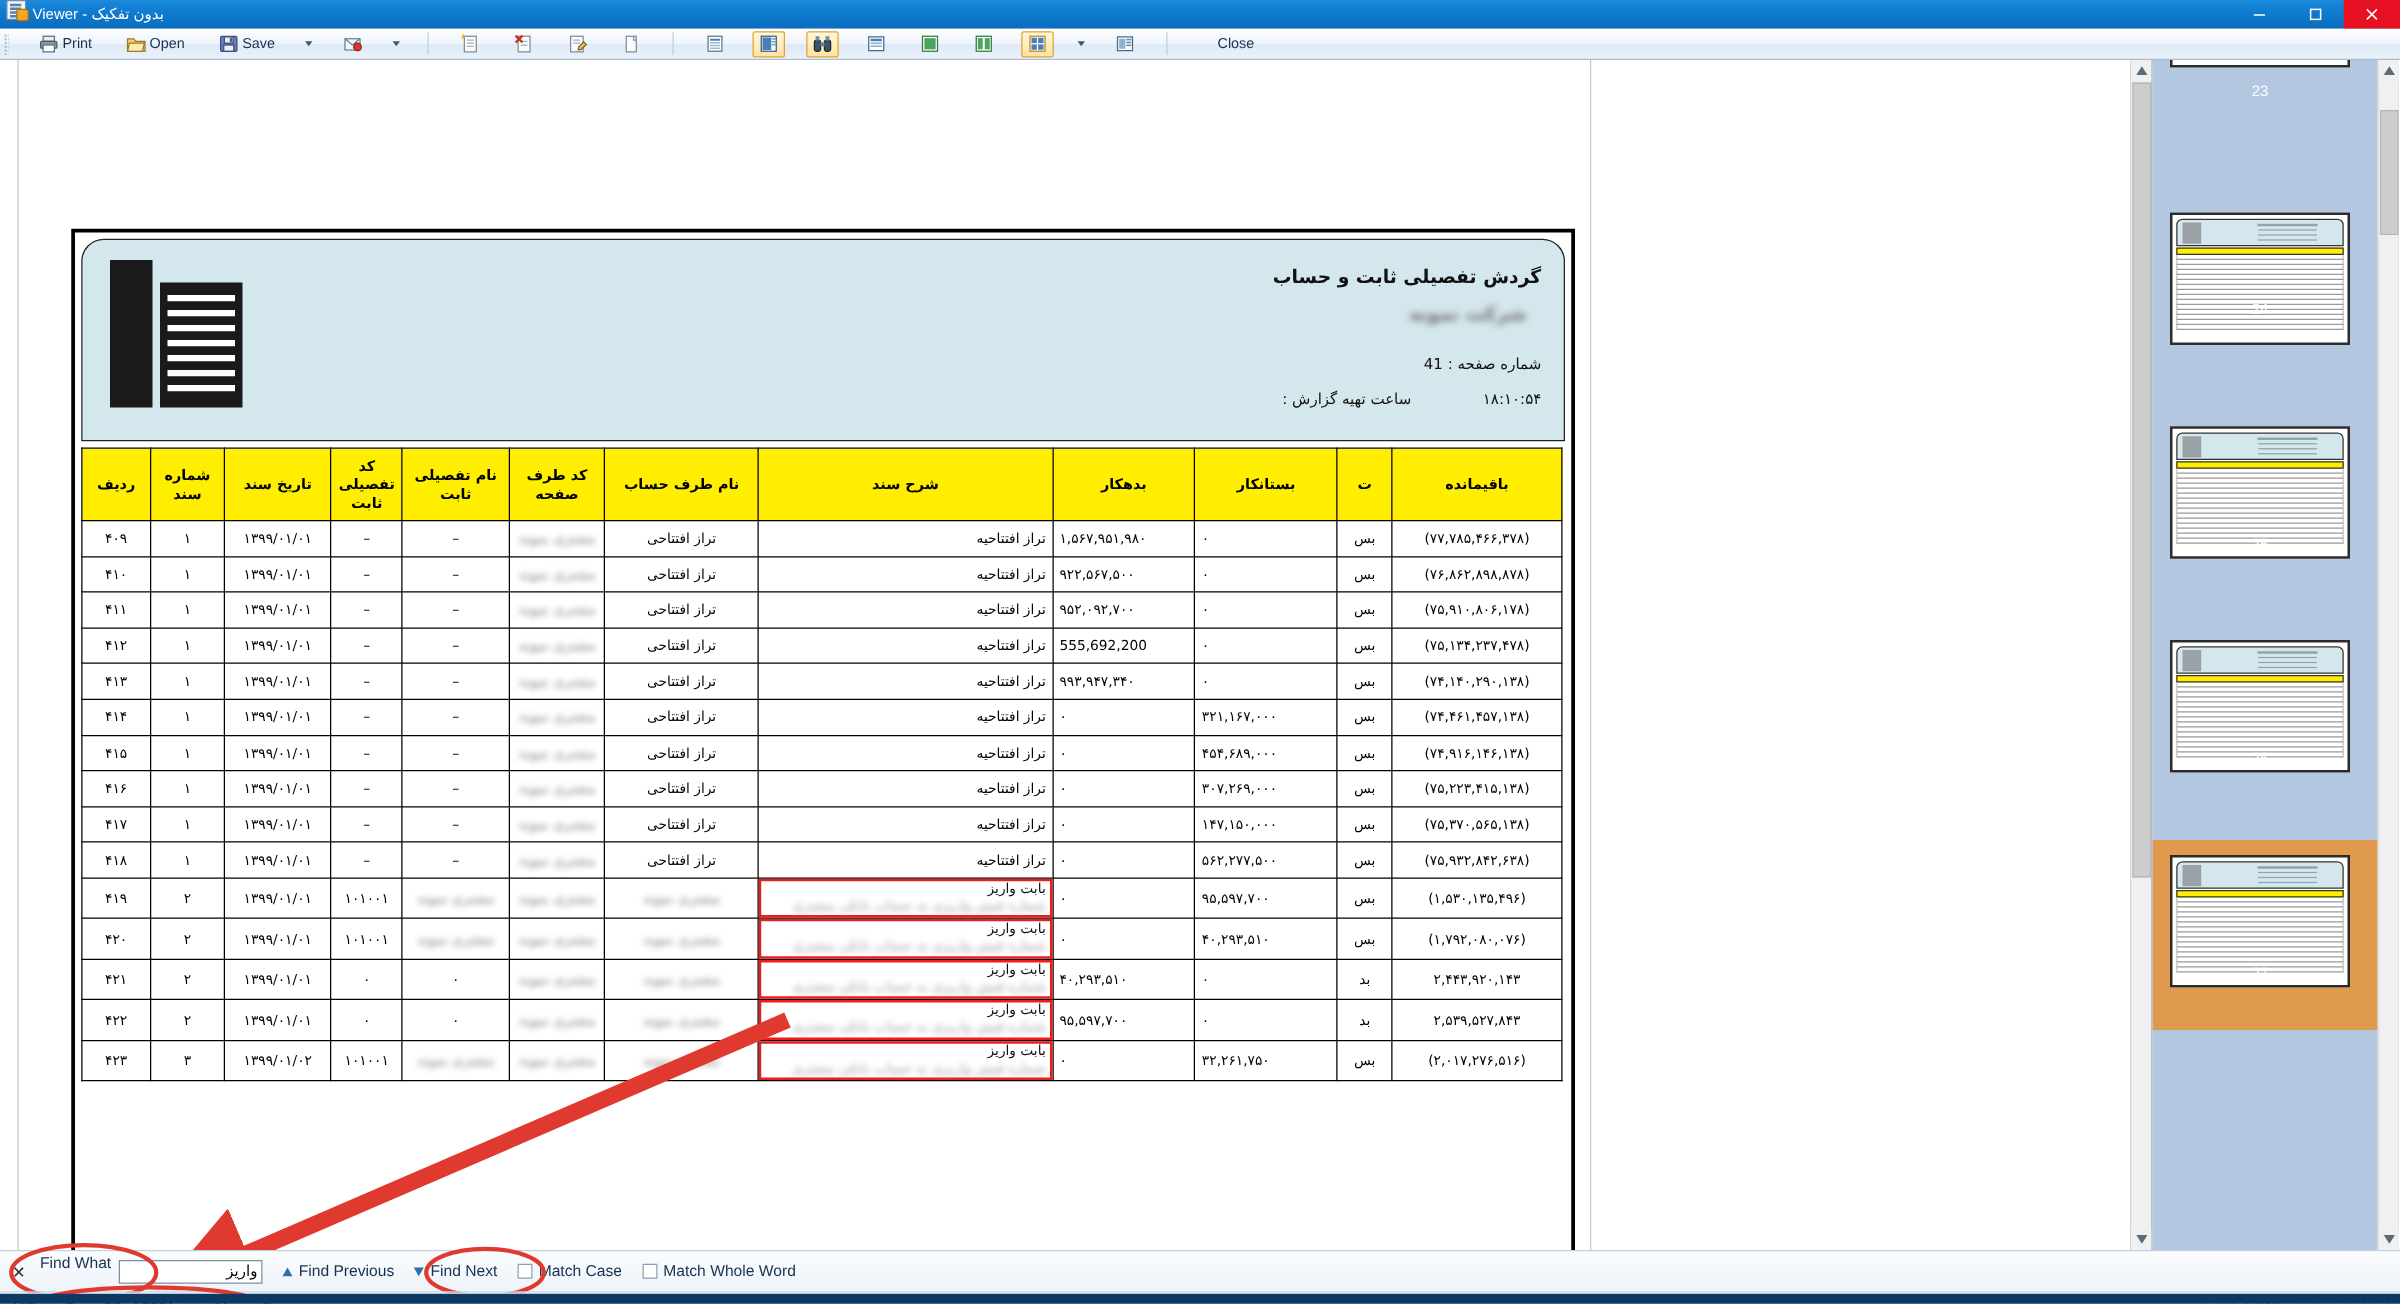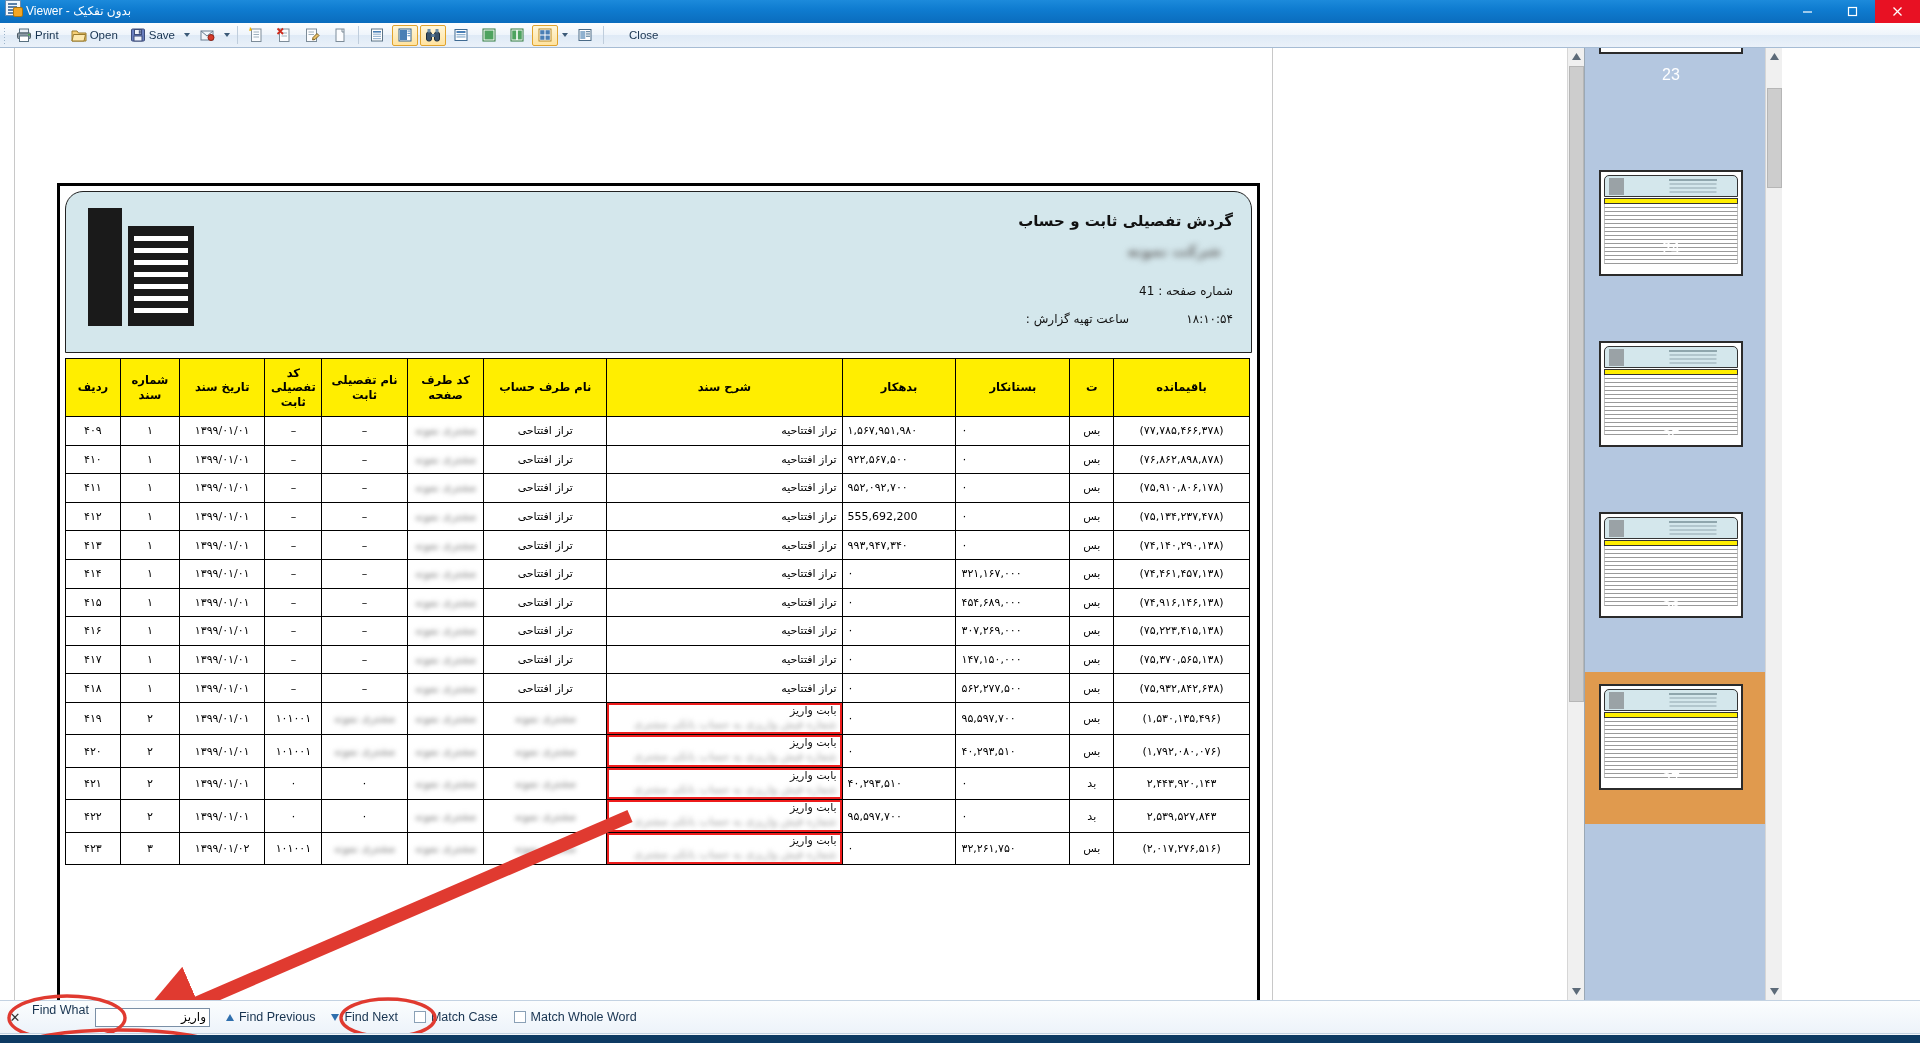--- a/index.html
+++ b/index.html
@@ -57,20 +57,21 @@
 
   
   #toolbar {
     height: 25px;
     background: linear-gradient(to bottom, #fdfefe 0%, #eef4fb 50%, #dfeaf6 51%, #eaf1f9 100%);
     border-bottom: 1px solid #a6bcd4;
     display: flex; align-items: center;
     padding-left: 3px;
     font-size: 11.5px; color: #16324f;
     position: relative;
+    gap: 15px;
   }
   .tb-grip {
     width: 4px; height: 17px; margin-right: 3px;
     background-image: radial-gradient(circle, #9bb2c8 1px, transparent 1px);
     background-size: 3px 3px;
     flex: 0 0 auto;
   }
   .tbtn {
     display: flex; align-items: center; gap: 3px;
     height: 21px; padding: 0 4px; margin: 0 1px;
@@ -80,21 +81,21 @@
   }
   .tbtn.active { border: 1px solid #e0a32e; background: linear-gradient(to bottom,#fff6d9,#ffe3a0); }
   .tb-sep { width: 1px; height: 18px; background: #bfcddc; margin: 0 4px; flex: 0 0 auto; }
   .tb-caret { width: 0; height: 0; border-left: 3.5px solid transparent; border-right: 3.5px solid transparent; border-top: 4px solid #3c5a78; margin: 0 3px; flex:0 0 auto;}
   .icn { width: 16px; height: 16px; position: relative; flex: 0 0 auto; display:block;}
 
   
   #main { display: flex; height: 952px; width: 1920px; }
   #docpane {
     position: relative;
-    width: 1585px;
+    width: 1722px;
     background: #ffffff;
     overflow: hidden;
     border-right: 1px solid #9aa8b5;
   }
   #docscroll-v {
     position: absolute; right: 0; top: 0; width: 17px; height: 100%;
     background: #f0f0f0; border-left: 1px solid #d6d6d6;
   }
   .sb-arrow {
     width: 17px; height: 17px; background: #f0f0f0;
@@ -210,21 +211,21 @@
     background: #ffffff;
     padding: 3px;
   }
   .thumb-page.sel { outline: none; }
   .thumb-sel-bg {
     position: absolute; left: -14px; width: 182px;
     background: #e09a4e;
   }
   .thumb-num {
     position: absolute; width: 144px; text-align: center;
-    color: #ffffff; font-size: 16px; font-family: "Liberation Sans", sans-serif;
+    color: #ffffff; font-size: 12px; font-family: "Liberation Sans", sans-serif;
   }
   .thumb-num.dark { color: #ffffff; }
   .thumb-inner-head {
     height: 22px; background: #d4e7ec; border: 1px solid #333;
     border-radius: 5px 5px 0 0; position: relative;
   }
   .thumb-inner-head .tl { position:absolute; right:20px; top:3px; width:48px; height:2px; background:#8fa6ad; box-shadow:0 4px 0 -0.5px #8fa6ad, 0 8px 0 -0.5px #8fa6ad, 0 12px 0 -0.5px #8fa6ad;}
   .thumb-inner-head .tlogo { position:absolute; left:4px; top:2px; width:15px; height:17px; background:#9aa2a6; }
   .thumb-rows { margin-top: 1px; }
   .thumb-hdrrow { height: 6px; background: #ffee00; border: 1px solid #333; }

